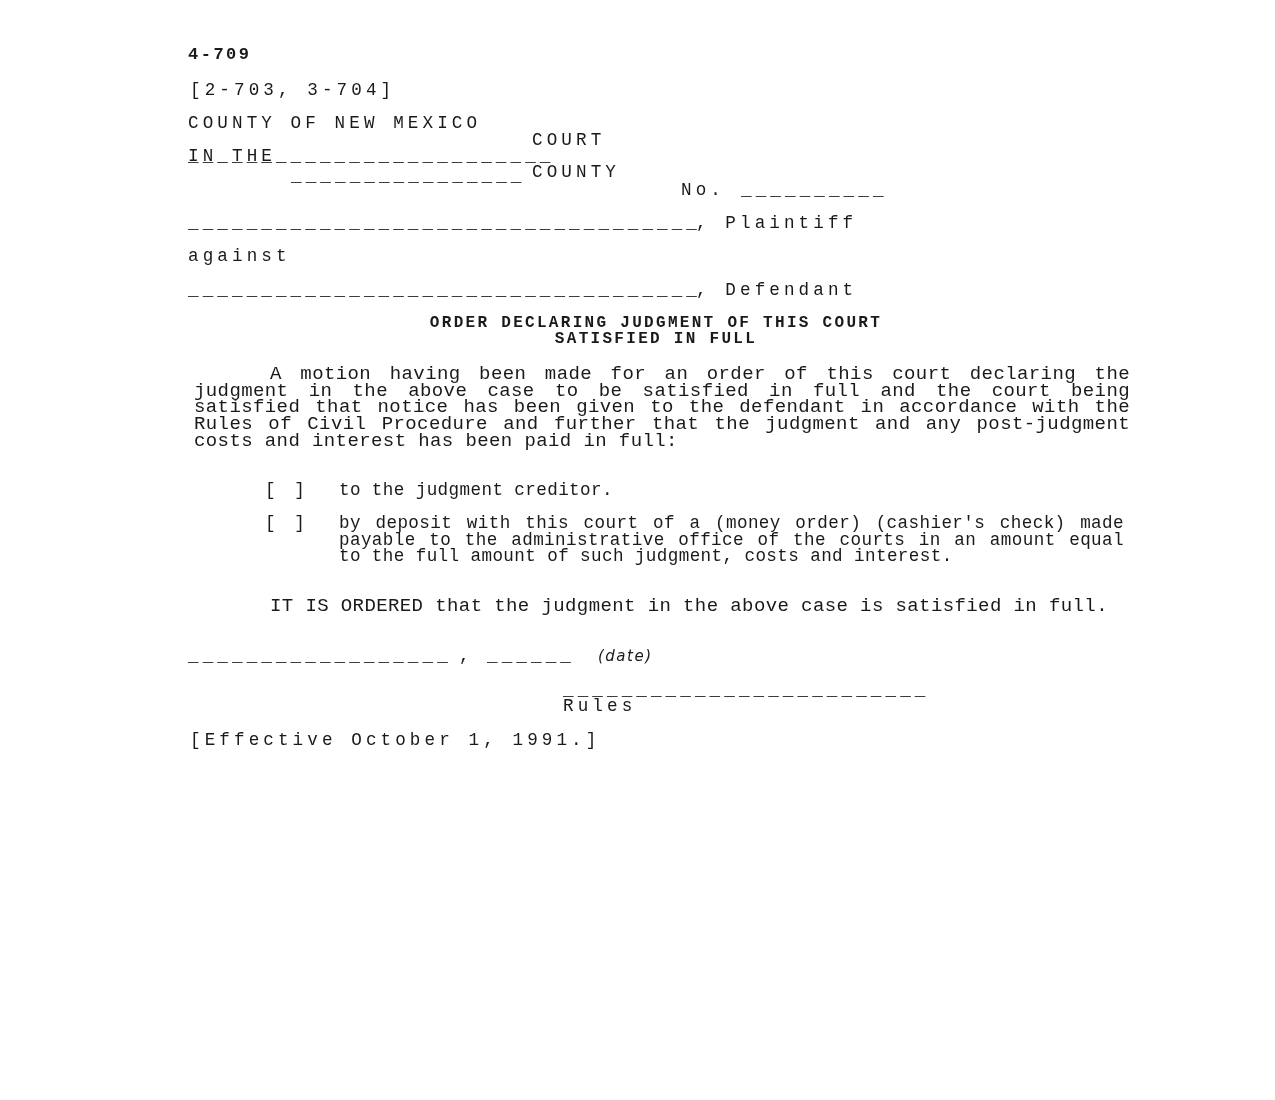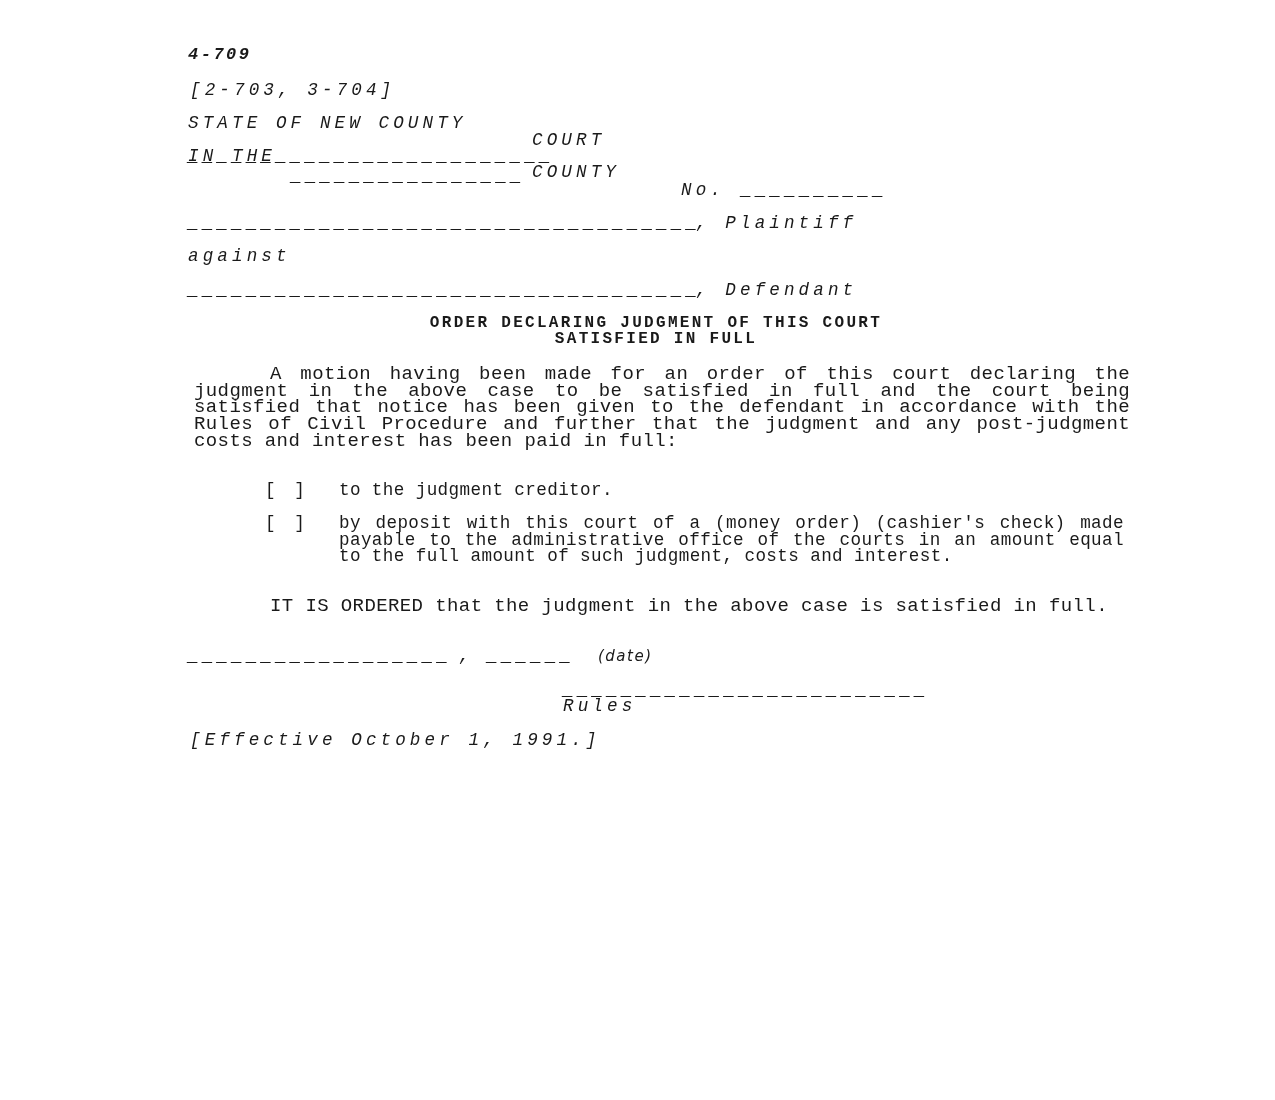--- a/index.html
+++ b/index.html
@@ -10,21 +10,21 @@
     body {
       width: 1275px;
       height: 1100px;
       position: relative;
       overflow: hidden;
       color: #1a1a1a;
       font-family: "Liberation Mono", "DejaVu Sans Mono", monospace;
       font-size: 17.6px;
       line-height: 16.7px;
     }
-    .abs { position: absolute; white-space: pre; font-style: italic; }
+    .abs { position: absolute; white-space: pre; }
     .mono { font-family: "Liberation Mono", "DejaVu Sans Mono", monospace; letter-spacing: 4.1px; }
     .rule-num {
       left: 188px; top: 47px;
       font-size: 17px; font-weight: bold; letter-spacing: 2.5px;
     }
     .para {
       position: absolute;
       left: 194px;
       width: 936px;
       text-align: justify;
@@ -61,21 +61,21 @@
       letter-spacing: 0.4px;
     }
     .italic { font-style: italic; font-family: "DejaVu Sans", sans-serif; font-size: 15px; letter-spacing: 1.5px; }
   </style>
 </head>
 <body>
 
 <div class="abs rule-num">4-709</div>
 <div class="abs mono" style="left:190px; top:82px;">[2-703, 3-704]</div>
 
-<div class="abs mono" style="left:188px; top:115px;">STATE OF NEW COUNTY</div>
+<div class="abs mono" style="left:188px; top:115px;">COUNTY OF NEW MEXICO</div>
 
 <div class="abs mono" style="left:188px; top:148px;text-align:right;">IN THE</div>
 <div class="abs mono" style="left:291px; top:132px;margin-top:36px;">________________</div>
 <div class="abs mono" style="left:532px; top:132px;">COURT</div>
 
 <div class="abs mono" style="left:188px; top:148px;">_________________________</div>
 <div class="abs mono" style="left:532px; top:148px;margin-top:16px;">COUNTY</div>
 
 <div class="abs mono" style="left:681px; top:182px;">No.</div>
 <div class="abs mono" style="left:741px; top:182px;">__________</div>

